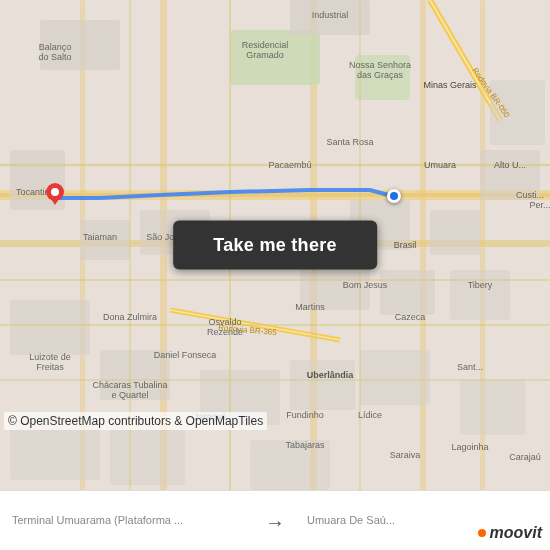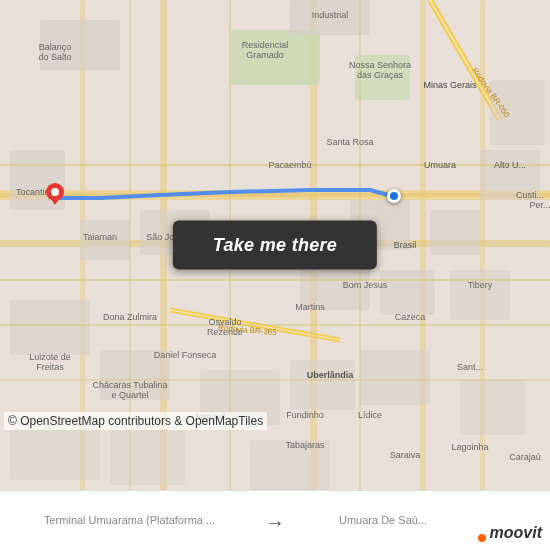--- a/index.html
+++ b/index.html
@@ -46,21 +46,20 @@
       border: none;
       border-radius: 6px;
       padding: 14px 40px;
       font-size: 18px;
       font-weight: 600;
       cursor: pointer;
       letter-spacing: 0.3px;
       white-space: nowrap;
       box-shadow: 0 2px 8px rgba(0,0,0,0.4);
       z-index: 10;
-      font-style: italic;
     }
 
     
     #attribution {
       position: absolute;
       bottom: 60px;
       left: 4px;
       font-size: 12px;
       color: #333;
       background: rgba(255,255,255,0.7);
@@ -88,21 +87,20 @@
       justify-content: center;
     }
 
     .bottom-location-label {
       font-size: 11px;
       color: #888;
       line-height: 1.2;
       white-space: nowrap;
       overflow: hidden;
       text-overflow: ellipsis;
-      margin-left: 32px;
     }
 
     .bottom-arrow {
       width: 40px;
       display: flex;
       align-items: center;
       justify-content: center;
       flex-shrink: 0;
     }
 
@@ -110,21 +108,21 @@
       font-size: 20px;
       color: #555;
     }
 
     
     #moovit-logo {
       position: absolute;
       bottom: 8px;
       right: 8px;
       display: flex;
-      align-items: flex-end;
+      align-items: center;
       gap: 4px;
       z-index: 5;
     }
 
     .moovit-text {
       font-size: 16px;
       font-weight: 700;
       color: #333;
       font-style: italic;
     }

